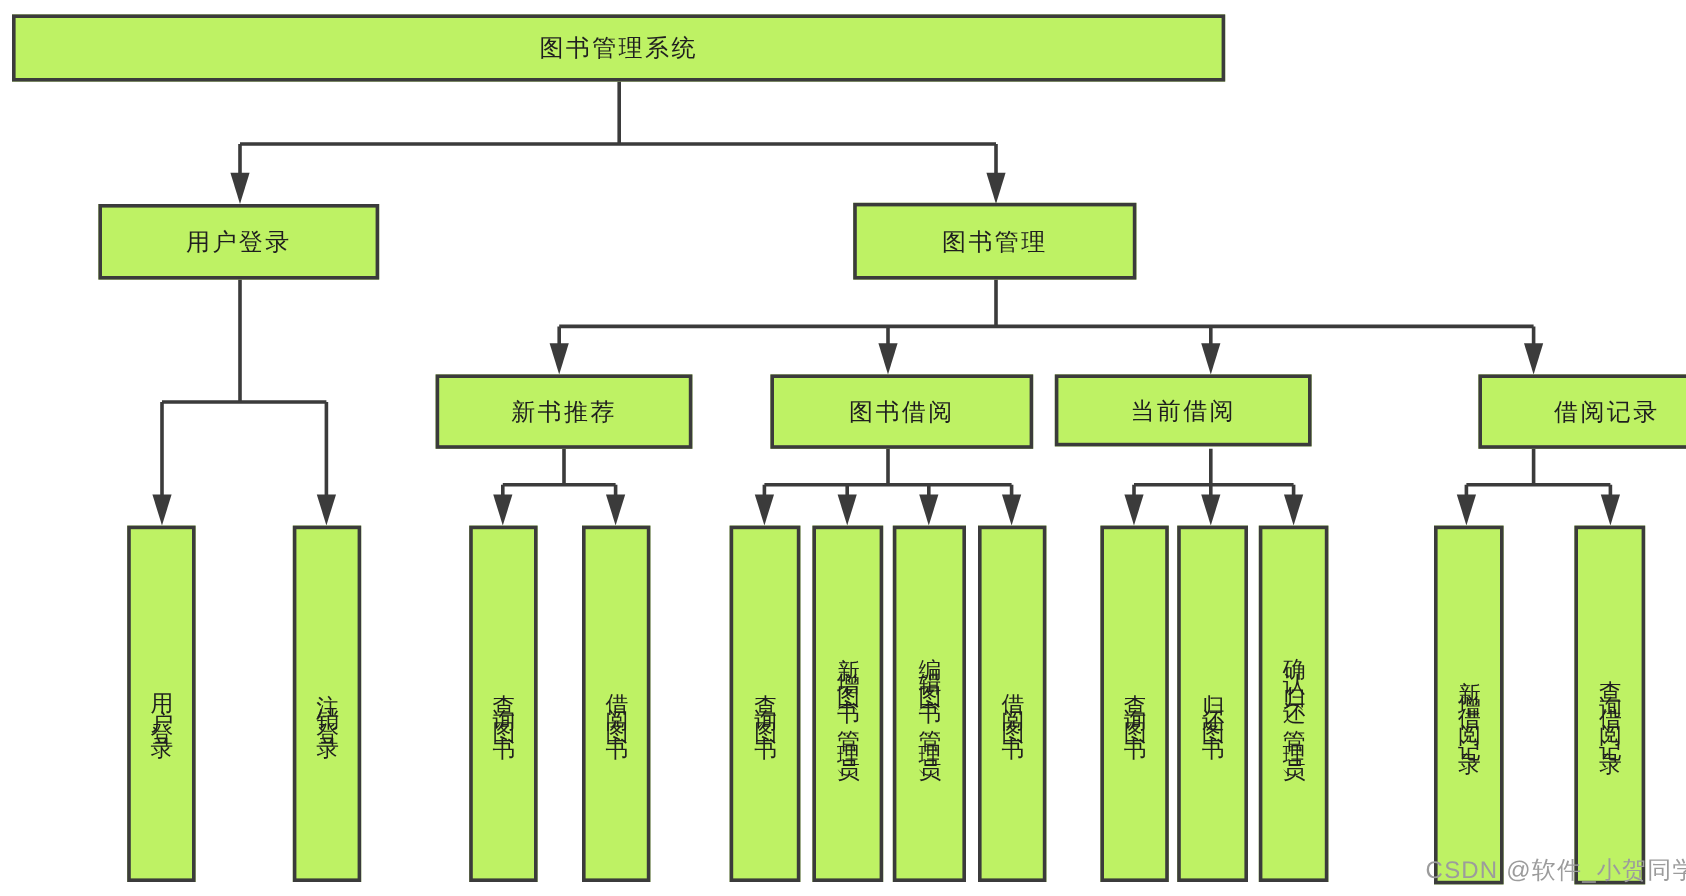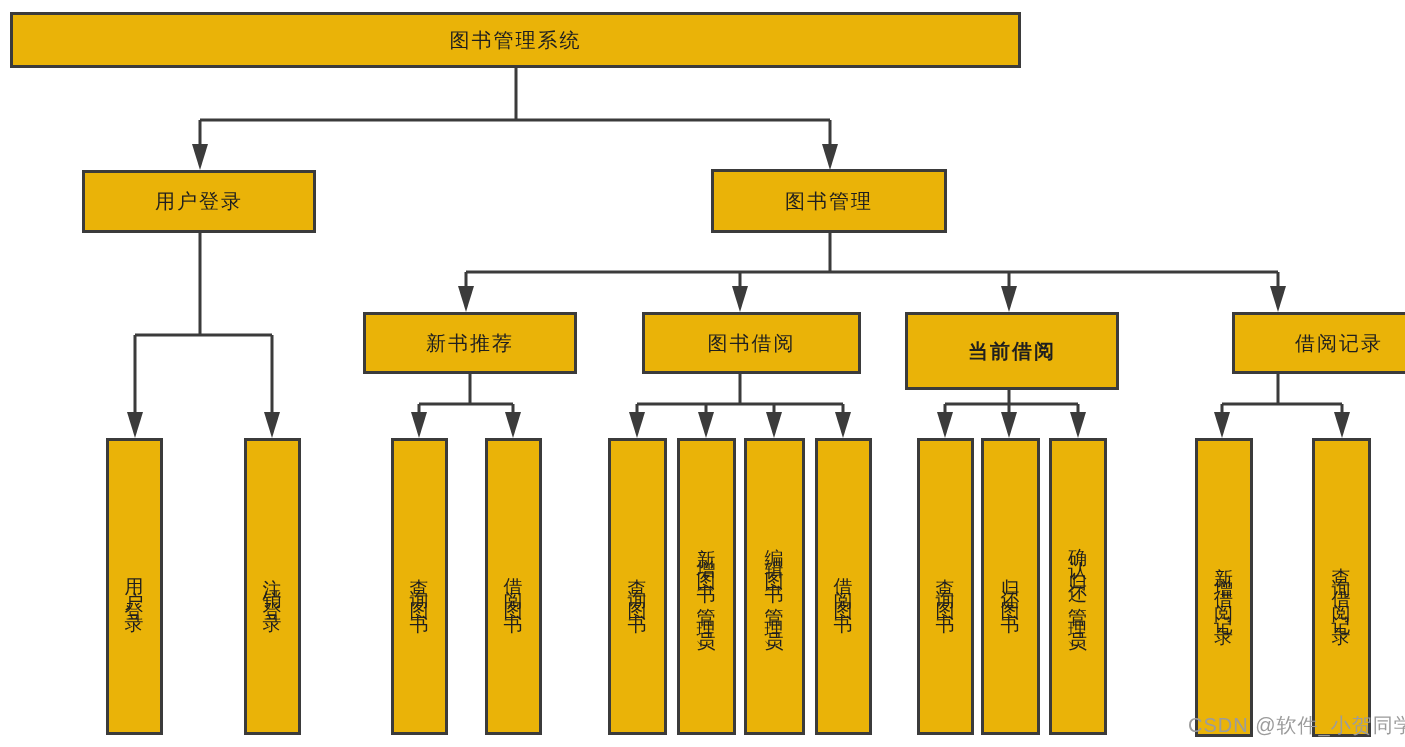--- a/index.html
+++ b/index.html
@@ -9,21 +9,21 @@
     height: 747px;
     background: #ffffff;
     overflow: hidden;
     font-family: "Liberation Sans", "DejaVu Sans", sans-serif;
   }
   #wires { position: absolute; left: 0; top: 0; }
   .node {
     position: absolute;
     box-sizing: border-box;
     border: 3px solid #3b3b3b;
-    background: #eab308;
+    background: #bef264;
     display: flex;
     align-items: center;
     justify-content: center;
     color: #1f1f1f;
     font-size: 20px;
     letter-spacing: 2px;
     z-index: 2;
   }
   .hnode { white-space: nowrap; }
   .vnode .vtext {
@@ -103,21 +103,21 @@
   <div class="node hnode" style="left:363px; top:312px; width:214px; height:62px;">
     <span>新书推荐</span>
   </div>
 
   <div class="node hnode" style="left:711px; top:169px; width:236px; height:64px;">
     <span>图书管理</span>
   </div>
   <div class="node hnode" style="left:631px; top:312px; width:219px; height:62px;margin-left:11px;">
     <span>图书借阅</span>
   </div>
-  <div class="node hnode" style="left:905px; top:312px; width:214px; height:78px;font-weight:bold;">
+  <div class="node hnode" style="left:879px; top:312px; width:214px; height:60px;">
     <span>当前借阅</span>
   </div>
   <div class="node hnode" style="left:1232px; top:312px; width:214px; height:62px;">
     <span>借阅记录</span>
   </div>
 
   <div class="node vnode" style="left:106px; top:438px; width:57px; height:297px;">
     <span class="vtext">用户登录</span>
   </div>
   <div class="node vnode" style="left:244px; top:438px; width:57px; height:297px;">

